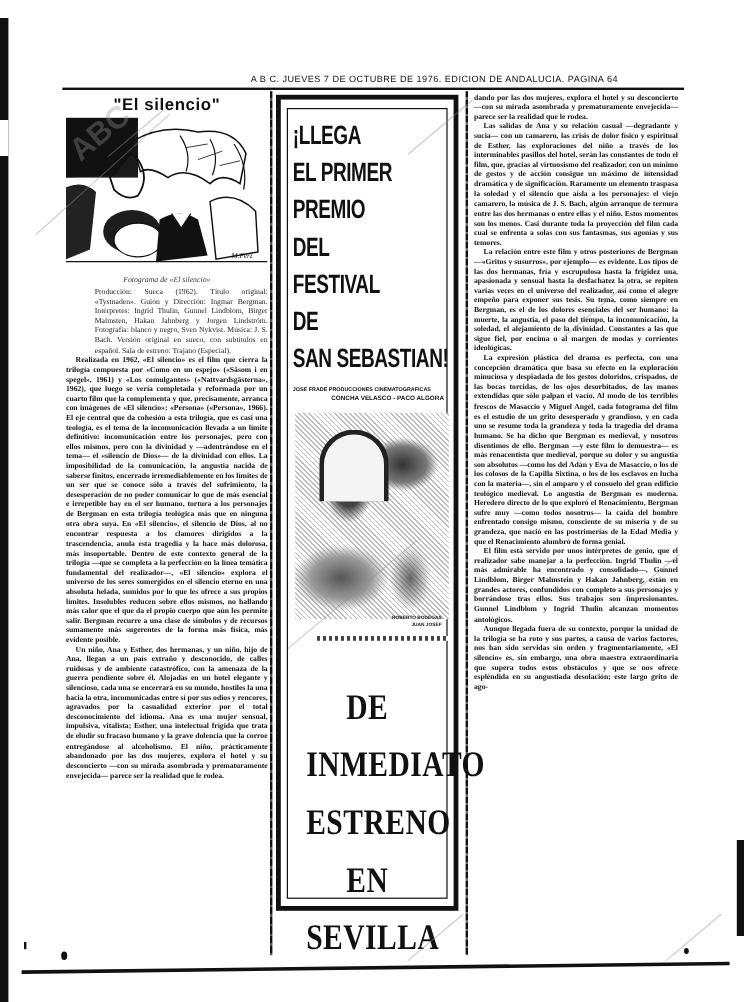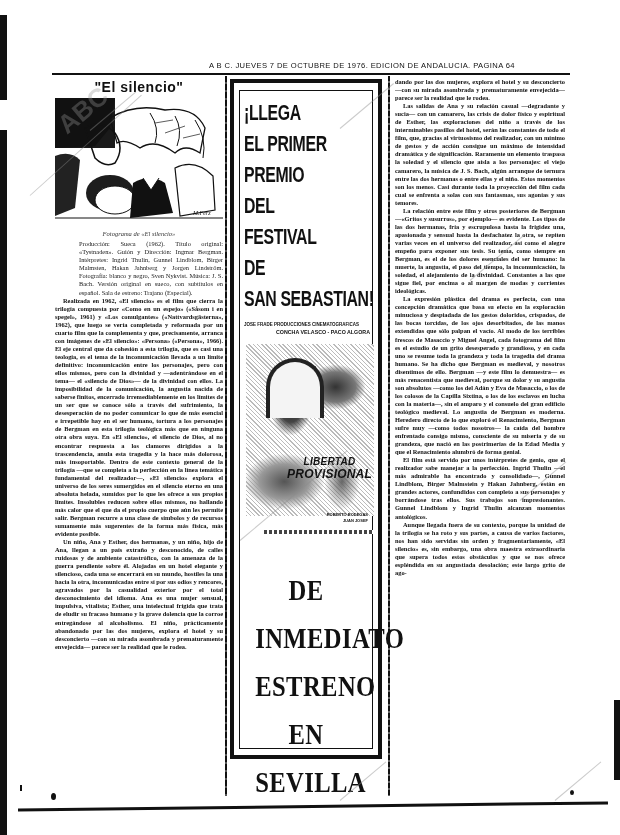--- a/index.html
+++ b/index.html
@@ -151,24 +151,20 @@
     <div class="ad-headline">DEL</div>
     <div class="ad-headline">FESTIVAL</div>
     <div class="ad-headline">DE</div>
     <div class="ad-headline">SAN SEBASTIAN!</div>
 
     <div class="poster">
       <div class="poster-credit">JOSE FRADE PRODUCCIONES CINEMATOGRAFICAS</div>
       <div class="poster-stars">CONCHA VELASCO - PACO ALGORA</div>
       <div class="poster-art"></div>
       <div class="poster-arch"></div>
-      <div class="poster-title">
-        <span class="t1">LIBERTAD</span>
-        <span class="t2">PROVISIONAL</span>
-      </div>
       <div class="poster-director">
         <div>ROBERTO BODEGAS</div>
         <div>JUAN JOSEF</div>
       </div>
       <div class="poster-fine"></div>
     </div>
 
     <div class="ad-footer">
       <div>DE</div>
       <div>INMEDIATO</div>

